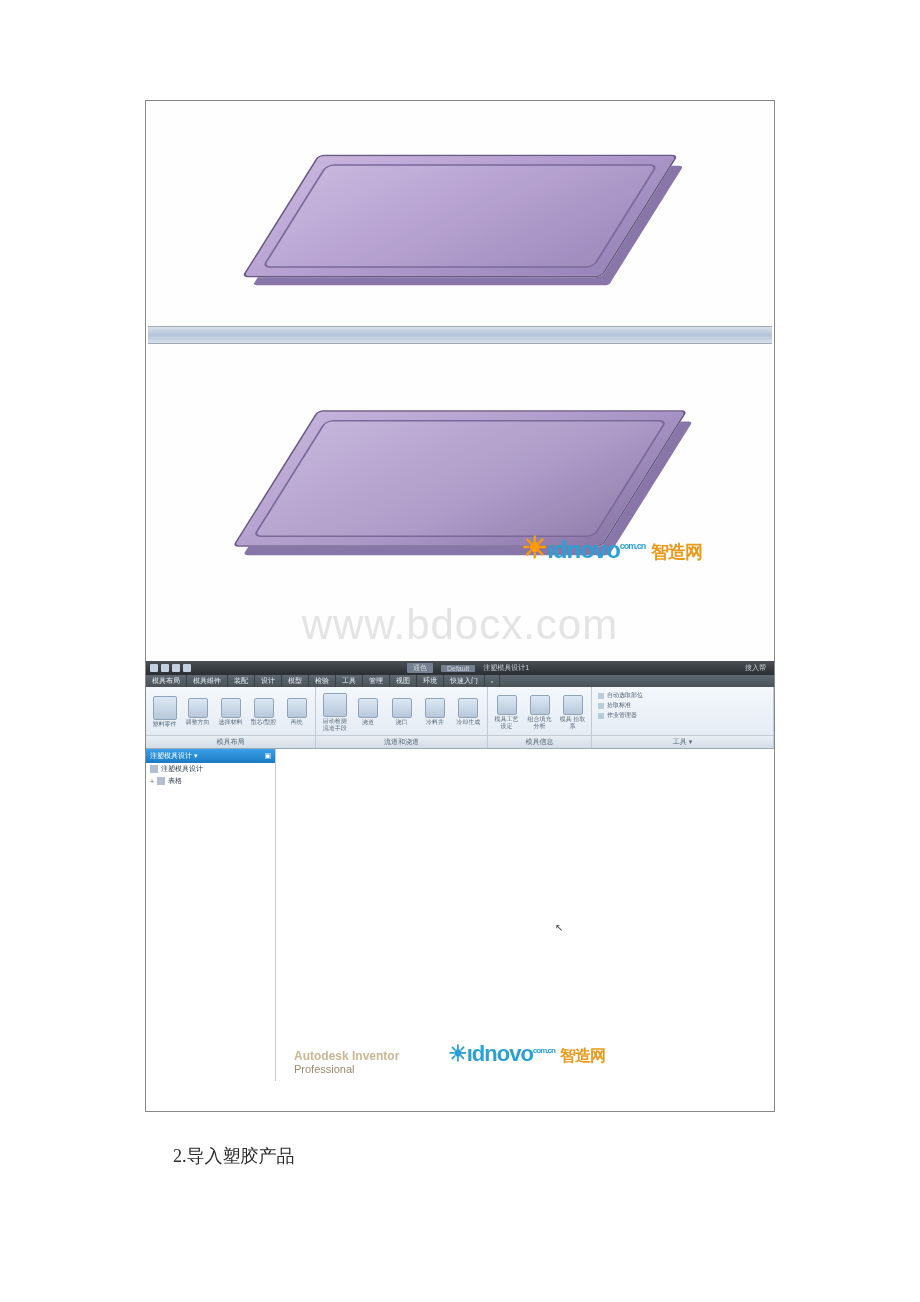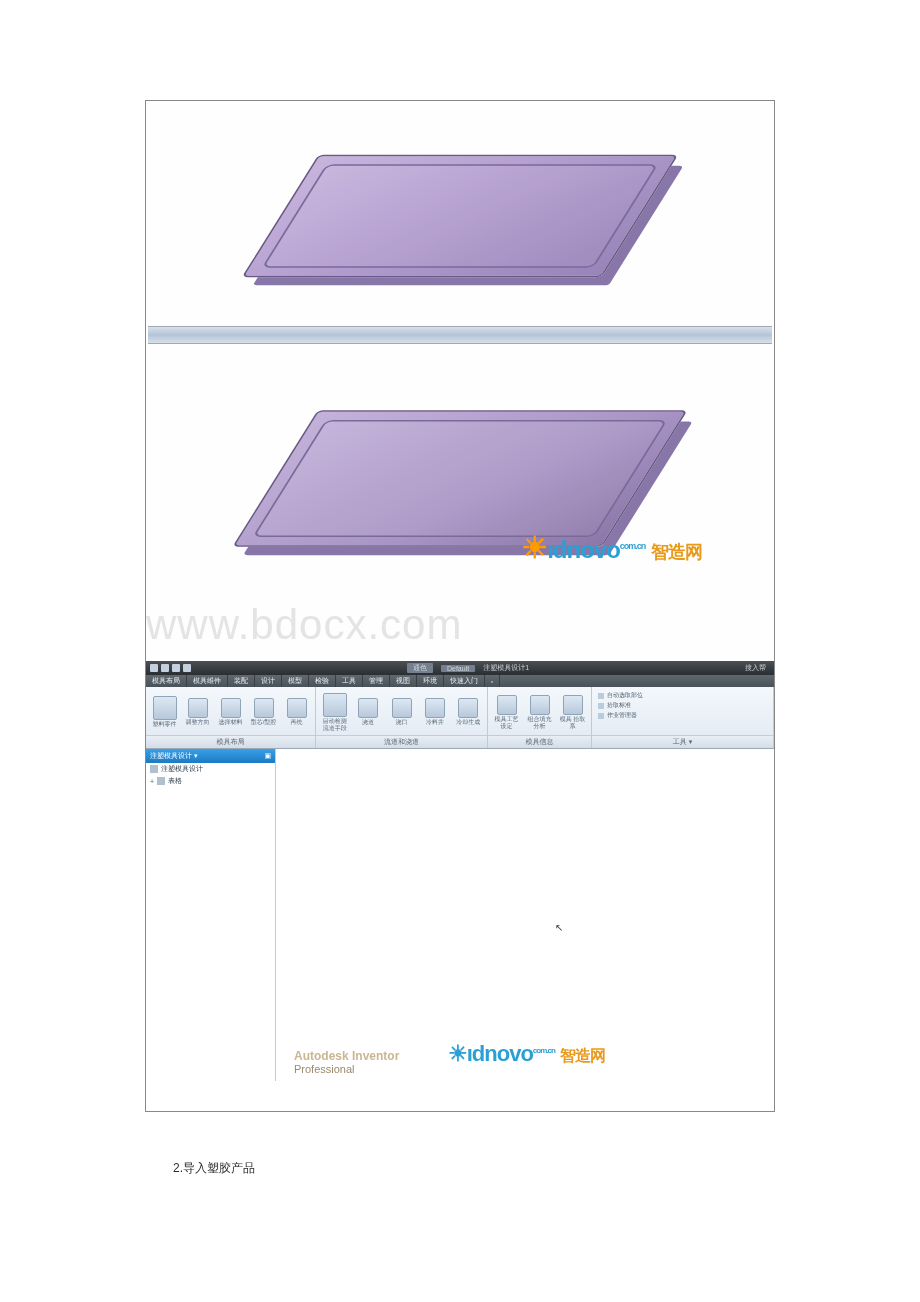--- a/index.html
+++ b/index.html
@@ -8,21 +8,21 @@
       background: #fff;
       font-family: "Microsoft YaHei", Arial, sans-serif;
       color: #333;
     }
     .page {
       padding: 100px 145px 120px 145px;
     }
     .figure-frame {
       border: 1px solid #888;
       background: #fff;
-      margin-bottom: 36px;
+      margin-bottom: 20px;
     }
     
     .render-area {
       position: relative;
       height: 560px;
       background: #fefefe;
     }
     .render-half {
       position: absolute;
       left: 0; right: 0;
@@ -80,20 +80,21 @@
       bottom: 24px;
       left: 0; right: 0;
       text-align: center;
       font-size: 16px;
       color: #5a5a5a;
     }
     .bg-watermark {
       position: absolute;
       bottom: 12px;
       left: 0; right: 0;
+      text-align: center;
       font-size: 42px;
       font-weight: 300;
       color: #e4e4e4;
       letter-spacing: 1px;
       z-index: 0;
     }
     
     .inventor-ui {
       position: relative;
       height: 450px;
@@ -248,23 +249,24 @@
     }
     .inv-watermark .orange { color: #e89a1c; font-size: 16px; font-weight: bold; }
     .inv-watermark .sup { font-size: 8px; color: #2aa0d4; vertical-align: super; }
     .fig-caption-2 {
       text-align: center;
       font-size: 15px;
       color: #444;
       padding: 6px 0 8px 0;
     }
     .body-text {
-      font-size: 12px;
+      font-size: 18px;
       color: #2a2a2a;
       padding: 12px 0 0 28px;
+      font-family: Liberation Serif, serif;
     }
   </style>
 </head>
 <body>
 
 <div class="page">
   <div class="figure-frame">
     <div class="render-area">
       <div class="render-half render-top">
         <div class="plate-3d"></div>

